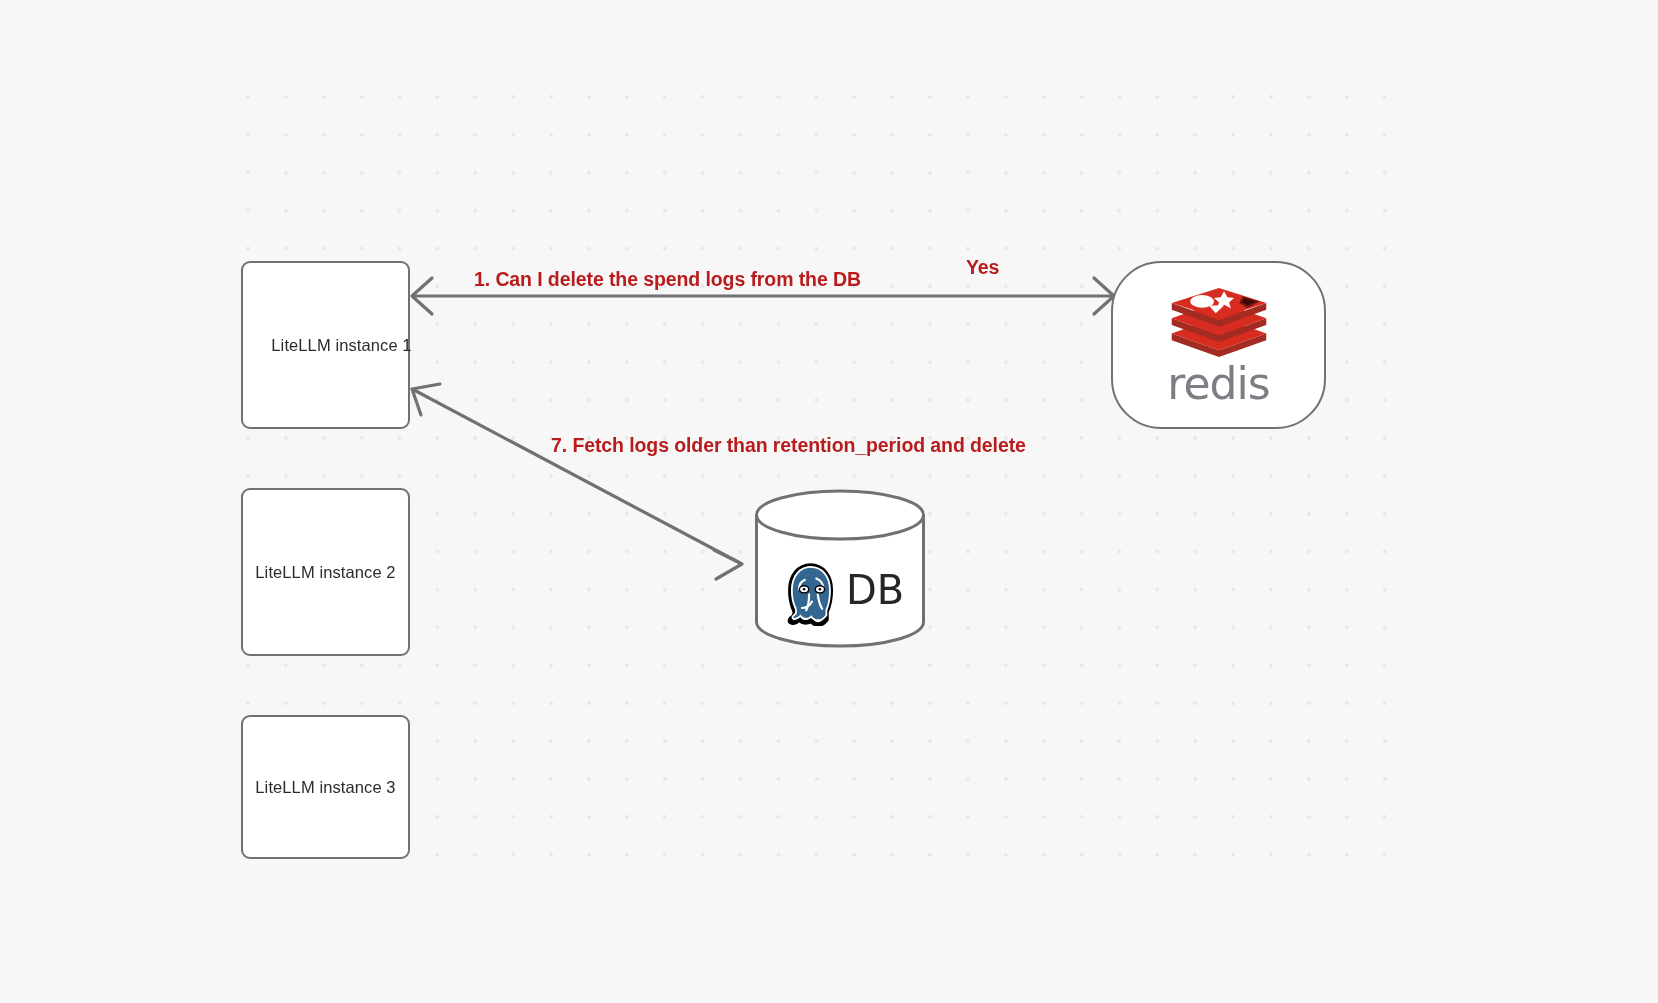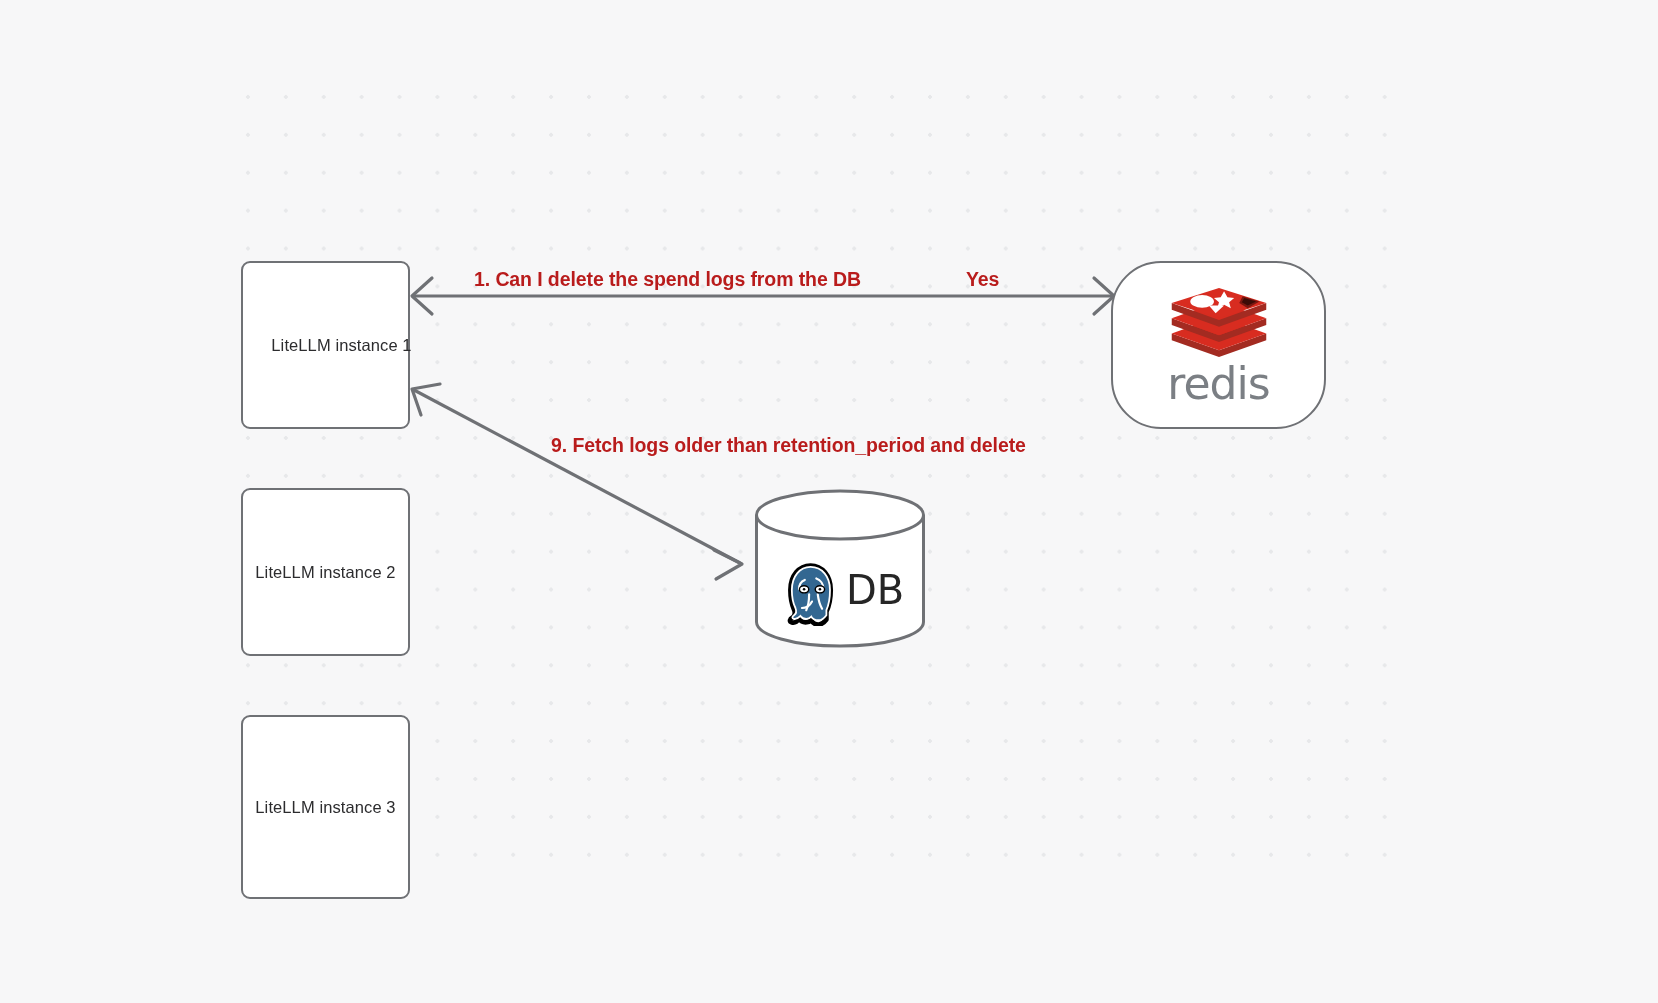--- a/index.html
+++ b/index.html
@@ -51,21 +51,21 @@
     justify-content: center;
   }
   .node-box .node-label {
     font-size: 16.5px;
     color: #2c2c2e;
     letter-spacing: 0.1px;
     white-space: nowrap;
   }
   #node-litellm-1 { left: 241px; top: 261px; width: 169px; height: 168px; padding-left: 32px; }
   #node-litellm-2 { left: 241px; top: 488px; width: 169px; height: 168px; }
-  #node-litellm-3 { left: 241px; top: 715px; width: 169px; height: 184px; }
+  #node-litellm-3 { left: 241px; top: 715px; width: 169px; height: 144px; }
 
   
   #node-redis {
     position: absolute;
     left: 1111px;
     top: 261px;
     width: 215px;
     height: 168px;
     background: #ffffff;
     border: 2.6px solid #6f7175;
@@ -134,21 +134,21 @@
   .edge-label {
     position: absolute;
     font-size: 19.5px;
     font-weight: bold;
     color: #b91c1c;
     white-space: nowrap;
     letter-spacing: -0.1px;
     font-family: "Liberation Sans", sans-serif;
   }
   #edge-label-1 { left: 474px; top: 268px; }
-  #edge-label-1-yes { left: 966px; top: 268px; }
+  #edge-label-1-yes { left: 966px; top: 256px; }
   #edge-label-2 { left: 551px; top: 434px; }
 </style>
 </head>
 <body>
 
 <div id="canvas">
 
   <div id="dotgrid"></div>
 
   <svg id="edges" viewBox="0 0 1658 1003" xmlns="http://www.w3.org/2000/svg">
@@ -241,15 +241,15 @@
         </svg>
       </span>
       <span class="db-word">DB</span>
     </div>
   </div>
 
   <div class="edge-label" id="edge-label-1">1.  Can I delete the spend logs from the DB</div>
 
   <div class="edge-label" id="edge-label-1-yes">Yes</div>
 
-  <div class="edge-label" id="edge-label-2">9.  Fetch logs older than retention_period and delete</div>
+  <div class="edge-label" id="edge-label-2">7.  Fetch logs older than retention_period and delete</div>
 
 </div>
 
 </body></html>

